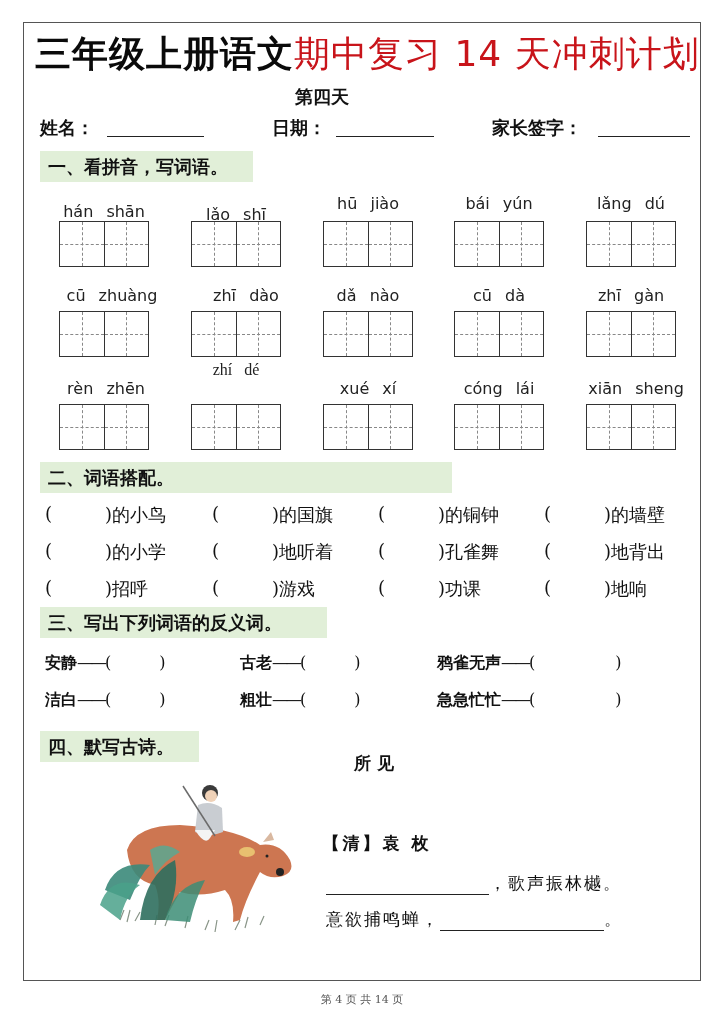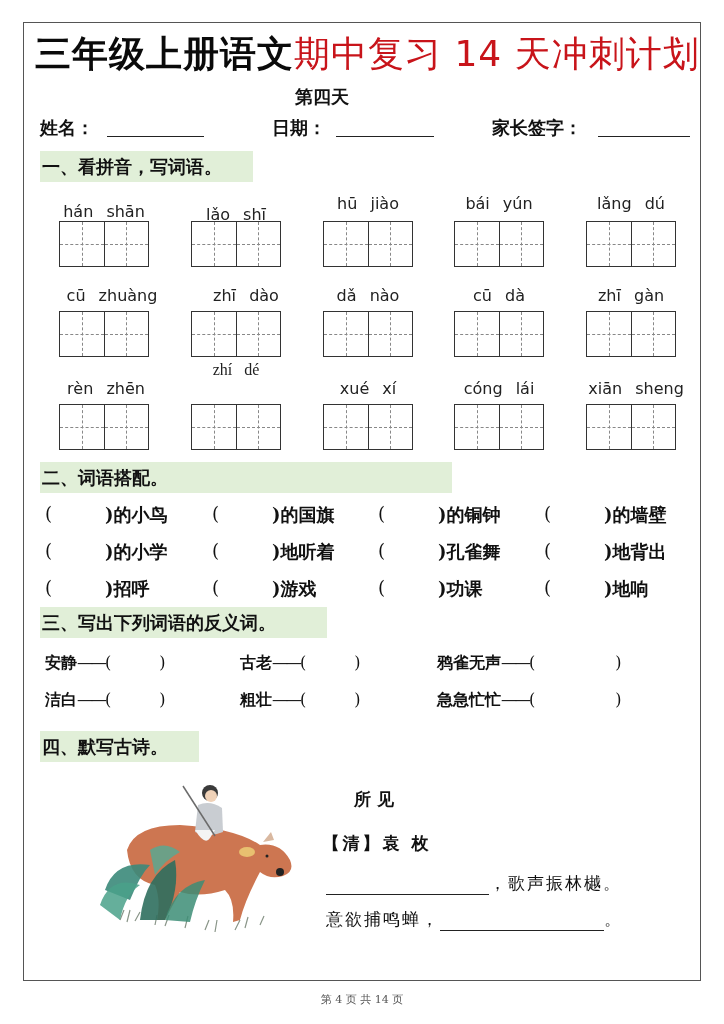--- a/index.html
+++ b/index.html
@@ -9,32 +9,32 @@
            border: 1.5px solid #555; box-sizing: border-box; }
   .abs { position: absolute; white-space: nowrap; }
   .title { left: 35px; top: 30px; font-size: 36px; font-weight: bold; letter-spacing: 1px;
            font-family: "DejaVu Sans", "Liberation Sans", sans-serif; }
   .title .black { color: #0a0a0a; }
   .title .red { color: #c8141a; font-weight: normal; }
   .subtitle { left: 0; width: 644px; text-align: center; top: 85px; font-size: 18px; font-weight: bold; }
   .info-label { top: 116px; font-size: 18px; font-weight: bold; }
   .info-line { top: 136px; height: 0; border-bottom: 1.2px solid #222; }
   .sec-head { position: absolute; left: 40px; height: 31px; background: #e1efd8;
-              font-size: 18px; font-weight: bold; line-height: 31px; padding-left: 2px; box-sizing: border-box; }
+              font-size: 18px; font-weight: bold; line-height: 31px; padding-left: 8px; box-sizing: border-box; }
   .pinyin { position: absolute; width: 100px; font-family: "DejaVu Sans", "Liberation Sans", sans-serif;
             font-size: 16px; color: #222; text-align: center; word-spacing: 8px; }
   .tzg { position: absolute; width: 90px; height: 46px; display: flex;
          border: 1.8px solid #333; box-sizing: border-box; }
   .cell { flex: 1; position: relative; }
   .cell + .cell { border-left: 1.8px solid #333; }
   .cell::before { content: ""; position: absolute; left: 50%; top: 0; bottom: 0; border-left: 1px dashed #888; }
   .cell::after  { content: ""; position: absolute; top: 50%; left: 0; right: 0; border-top: 1px dashed #888; }
   .match { position: absolute; font-size: 18px; display: flex; }
   .match .paren-open { width: 60px; font-weight: normal; }
-  .match .word { font-weight: bold; }
+  .match .word { font-weight: normal; }
   .anto { position: absolute; font-size: 16px; display: flex; }
   .anto .word { font-weight: bold; }
   .anto .dash { letter-spacing: -2px; }
   .anto .blank { display: inline-block; }
   .poem-title { left: 0; width: 724px; text-align: center; font-size: 17px; font-weight: bold; letter-spacing: 6px; padding-left: 30px; box-sizing: border-box; }
   .poem-line { font-size: 17px; letter-spacing: 2px; }
   .poem-blank { display: inline-block; border-bottom: 1.2px solid #222; height: 18px; vertical-align: bottom; }
   .footer { left: 0; width: 724px; text-align: center; top: 992px; font-size: 11px; color: #555; }
   .illus { position: absolute; left: 95px; top: 780px; width: 210px; height: 170px; }
 </style>
@@ -248,21 +248,21 @@
   <path d="M100 50 Q110 66 115 58 L120 50 Z" fill="#f4f4f4"></path>
   <line x1="88" y1="6" x2="120" y2="56" stroke="#6b6b6b" stroke-width="1.5"></line>
 
   <path d="M10 110 Q20 80 55 85 Q45 95 35 120 Z" fill="#3b8a7a" opacity="0.9"></path>
   <path d="M5 125 Q15 95 45 105 Q30 115 25 140 Z" fill="#4aa18a" opacity="0.85"></path>
   <path d="M45 140 Q50 95 80 80 Q85 110 70 140 Z" fill="#2f6f5e" opacity="0.9"></path>
   <path d="M70 140 Q80 105 110 100 Q100 120 95 142 Z" fill="#3c8d76" opacity="0.85"></path>
   <path d="M55 70 Q70 60 85 72 Q70 80 60 95 Z" fill="#5aa890" opacity="0.85"></path>
 </svg>
 
-<div class="abs poem-title" style="top:788px;">所见</div>
+<div class="abs poem-title" style="top:752px;">所见</div>
 <div class="abs poem-title" style="top:832px;letter-spacing:3px;">【清】袁 枚</div>
 <div class="abs poem-line" style="left:326px;top:872px;">
   <span class="poem-blank" style="width:163px;"></span><span>，歌声振林樾。</span>
 </div>
 <div class="abs poem-line" style="left:326px;top:908px;">
   <span>意欲捕鸣蝉，</span><span class="poem-blank" style="width:164px;"></span><span>。</span>
 </div>
 
 <div class="abs footer">第 4 页 共 14 页</div>
 

